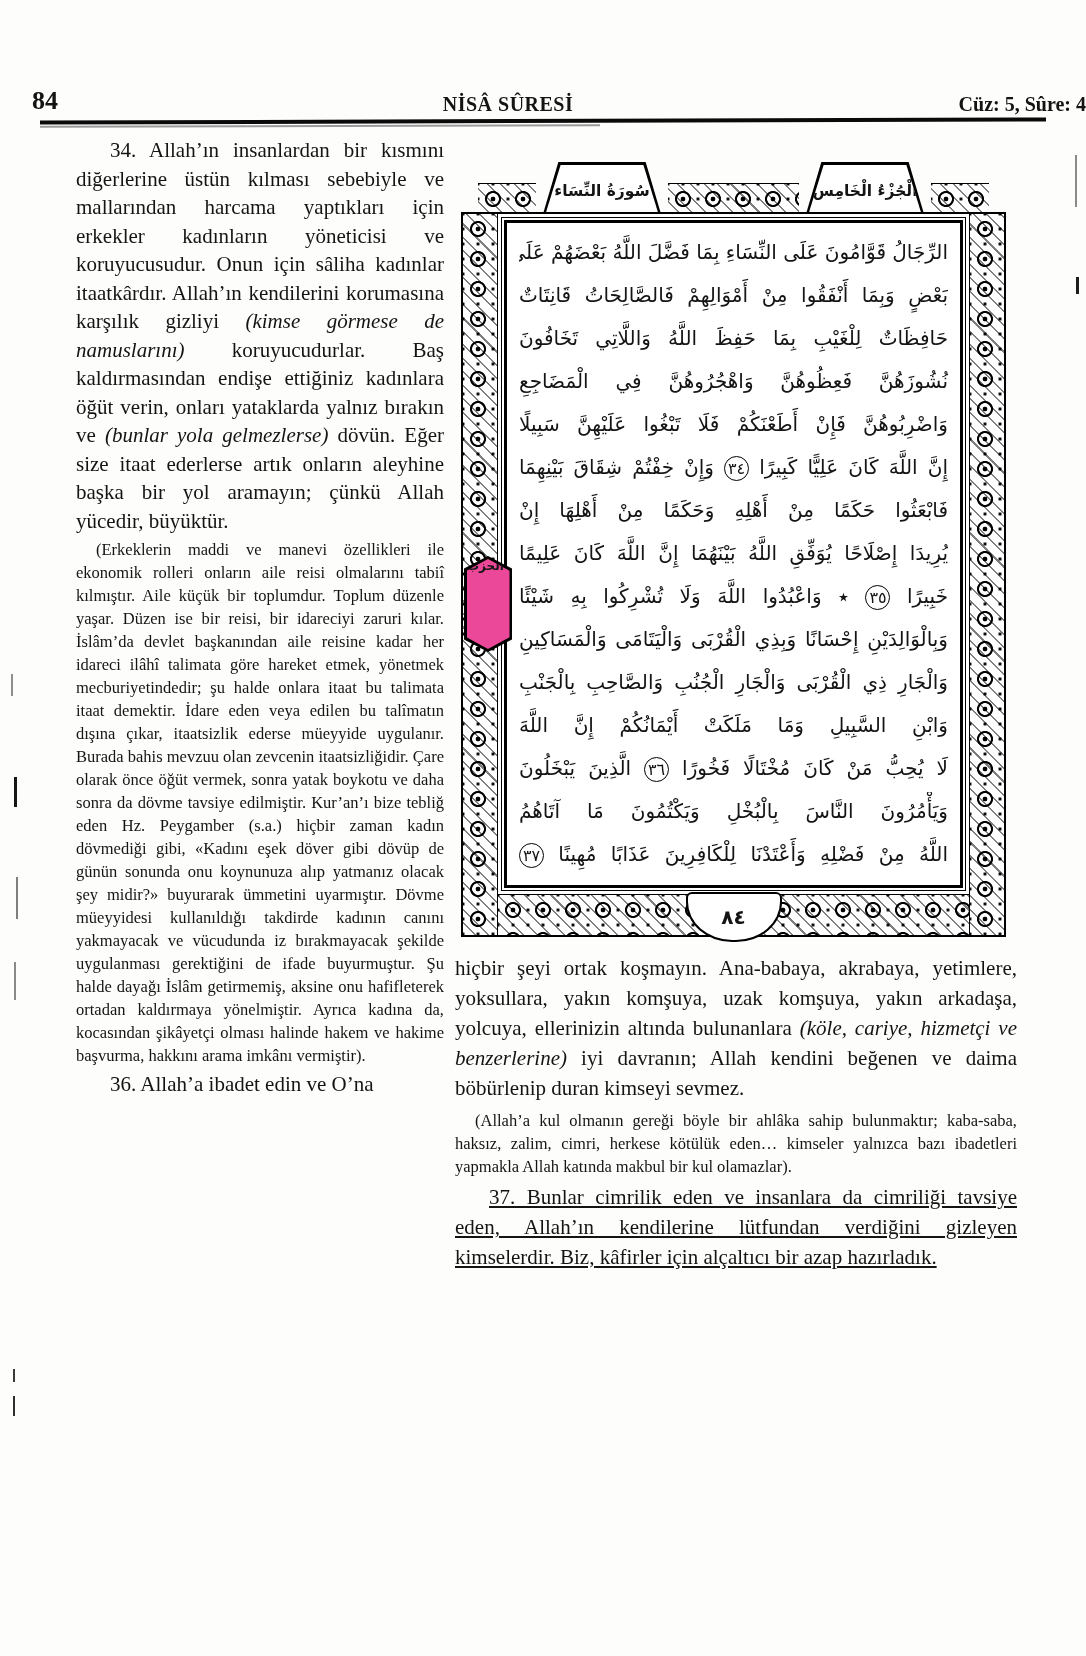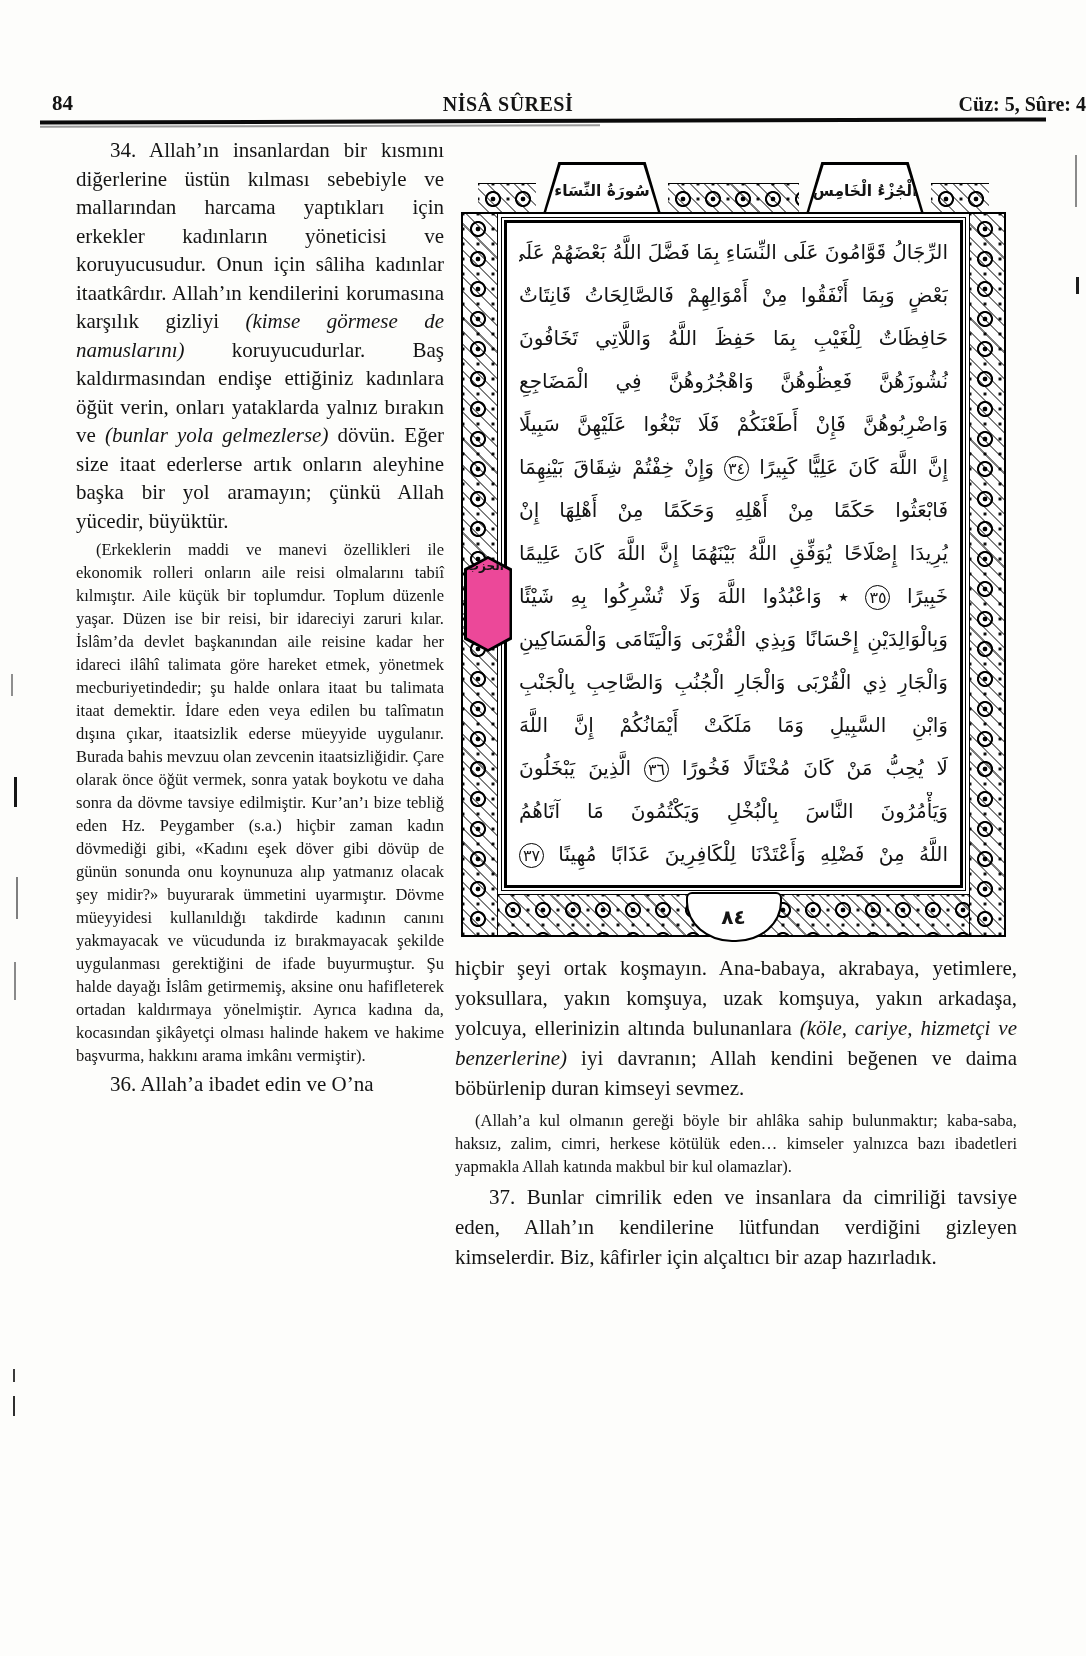--- a/index.html
+++ b/index.html
@@ -1,21 +1,21 @@
 <!DOCTYPE html>
 <html><head>
 <meta charset="utf-8">
 <style>
   html,body{margin:0;padding:0;background:#e8e8e4;}
   .page{position:relative;width:1086px;height:1656px;background:#fdfdfb;color:#141414;
         font-family:"Liberation Serif", serif;overflow:hidden;margin:0 auto;}
 
   
   .hdr{position:absolute;top:88px;left:0;width:1086px;height:28px;display:flex;align-items:flex-end;}
-  .hdr .cell-l{width:200px;padding-left:52px;box-sizing:border-box;font-weight:bold;font-size:21px;}
+  .hdr .cell-l{width:200px;padding-left:32px;box-sizing:border-box;font-weight:bold;font-size:26px;}
   .hdr .cell-c{flex:1;text-align:center;font-weight:bold;font-size:20px;letter-spacing:.5px;}
   .hdr .cell-r{width:270px;box-sizing:border-box;text-align:right;font-weight:bold;font-size:20px;}
   .rule{position:absolute;left:40px;top:119px;width:1006px;height:4px;background:#0a0a0a;transform:rotate(-0.18deg);}
   .rule2{position:absolute;left:40px;top:125px;width:560px;height:2px;background:#9a9a9a;transform:rotate(-0.15deg);}
 
   
   .col-left{position:absolute;left:76px;top:136px;width:368px;}
   .col-right{position:absolute;left:455px;top:162px;width:562px;}
   p{margin:0;}
   .verse{font-size:21px;line-height:28.5px;text-align:justify;}
@@ -144,21 +144,21 @@
           <div class="qline"><span>وَابْنِ السَّبِيلِ وَمَا مَلَكَتْ أَيْمَانُكُمْ إِنَّ اللَّهَ</span></div>
           <div class="qline"><span>لَا يُحِبُّ مَنْ كَانَ مُخْتَالًا فَخُورًا</span> <span class="ayah">٣٦</span> <span>الَّذِينَ يَبْخَلُونَ</span></div>
           <div class="qline"><span>وَيَأْمُرُونَ النَّاسَ بِالْبُخْلِ وَيَكْتُمُونَ مَا آتَاهُمُ</span></div>
           <div class="qline"><span>اللَّهُ مِنْ فَضْلِهِ وَأَعْتَدْنَا لِلْكَافِرِينَ عَذَابًا مُهِينًا</span> <span class="ayah">٣٧</span></div>
         </div>
       </div>
     </div>
 
     <p class="verse" style="margin-top:16px;"><span>hiçbir şeyi ortak koşmayın. Ana-babaya, akrabaya, yetimlere, yoksullara, yakın komşuya, uzak komşuya, yakın arkadaşa, yolcuya, ellerinizin altında bulunanlara </span><em>(köle, cariye, hizmetçi ve benzerlerine)</em><span> iyi davranın; Allah kendini beğenen ve daima böbürlenip duran kimseyi sevmez.</span></p>
     <p class="comm" style="margin-top:6px;">(Allah’a kul olmanın gereği böyle bir ahlâka sahip bulunmaktır; kaba-saba, haksız, zalim, cimri, herkese kötülük eden… kimseler yalnızca bazı ibadetleri yapmakla Allah katında makbul bir kul olamazlar).</p>
-    <p class="verse indent" style="margin-top:4px;">37. Bunlar cimrilik eden ve insanlara da cimriliği tavsiye eden, Allah’ın kendilerine lütfundan verdiğini gizleyen kimselerdir. Biz, kâfirler için alçaltıcı bir azap hazırladık.</p>
+    <p class="verse indent" style="margin-top:4px;text-decoration:underline;">37. Bunlar cimrilik eden ve insanlara da cimriliği tavsiye eden, Allah’ın kendilerine lütfundan verdiğini gizleyen kimselerdir. Biz, kâfirler için alçaltıcı bir azap hazırladık.</p>
   </div>
 
   <div class="art" style="left:1075px;top:155px;width:2px;height:52px;background:#8a8a8a;"></div>
   <div class="art" style="left:1076px;top:277px;width:3px;height:17px;background:#1d1d1d;"></div>
   <div class="art" style="left:11px;top:674px;width:2px;height:22px;background:#8f8f8f;"></div>
   <div class="art" style="left:14px;top:777px;width:3px;height:30px;background:#161616;"></div>
   <div class="art" style="left:16px;top:877px;width:2px;height:42px;background:#7f7f7f;"></div>
   <div class="art" style="left:14px;top:962px;width:2px;height:38px;background:#8a8a8a;"></div>
   <div class="art" style="left:13px;top:1369px;width:2px;height:13px;background:#3a3a3a;"></div>
   <div class="art" style="left:13px;top:1396px;width:2px;height:20px;background:#2e2e2e;"></div>

